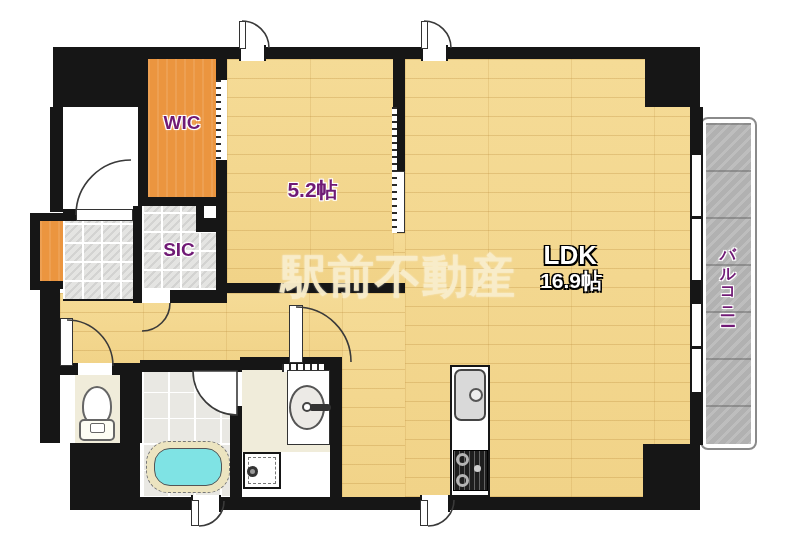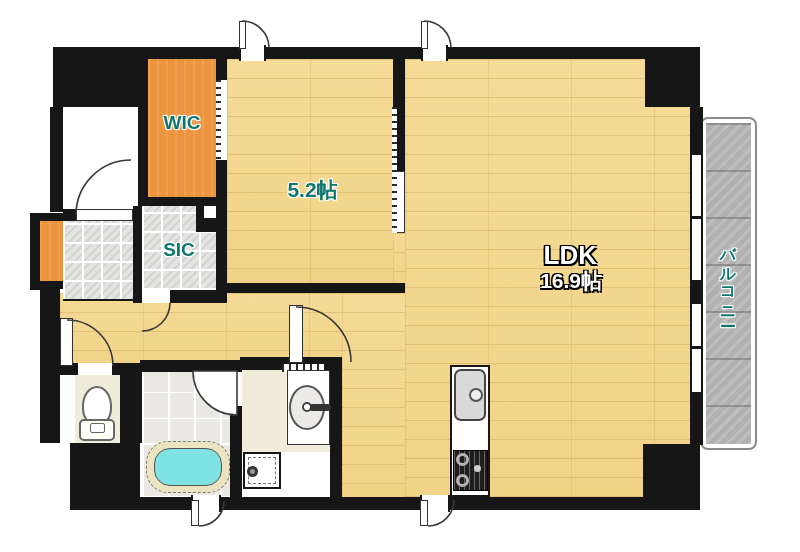--- a/index.html
+++ b/index.html
@@ -25,21 +25,21 @@
     repeating-linear-gradient(90deg,#ffffff 0 1.5px, rgba(0,0,0,0) 1.5px 26px),
     #e9e8e3;}
   .whitefloor{background:#ffffff;}
   .leaf{background:#fff;border:1.5px solid #333;}
   .sill-h{background:#fff;border-left:2px solid #161616;border-right:2px solid #161616;}
   .sill-v{background:#fff;border-top:2px solid #161616;border-bottom:2px solid #161616;}
   .window{background:#fff;border-left:2px solid #161616;border-right:2px solid #161616;}
   .tick{background:#161616;}
   .ladder-v{background:repeating-linear-gradient(180deg,#2a2a2a 0 2px,#ffffff 2px 7px);}
   .ladder-h{background:repeating-linear-gradient(90deg,#2a2a2a 0 2px,#ffffff 2px 7px);}
-  .label{color:#0f766e;font-weight:bold;text-align:center;
+  .label{color:#701a75;font-weight:bold;text-align:center;
     text-shadow:-1px -1px 0 #fff,1px -1px 0 #fff,-1px 1px 0 #fff,1px 1px 0 #fff,0 0 3px #fff;}
   .label-inverse{color:#ffffff;font-weight:bold;text-align:right;
     text-shadow:-1.5px -1.5px 0 #000,1.5px -1.5px 0 #000,-1.5px 1.5px 0 #000,1.5px 1.5px 0 #000;}
   .watermark{color:rgba(248,236,200,.93);font-weight:bold;font-size:46px;letter-spacing:1px;
     text-shadow:0 0 2px rgba(255,255,255,.65);white-space:nowrap;}
   .vtext{writing-mode:vertical-rl;}
   svg.arcs{left:0;top:0;pointer-events:none;}
 </style>
 </head>
 <body>
@@ -149,20 +149,21 @@
   <div style="left:243px;top:452px;width:38px;height:37px;background:#fff;border:2px solid #161616;outline:1.5px dashed #777;outline-offset:-6px;"></div>
   <div style="left:247px;top:466px;width:11px;height:11px;background:#333;border-radius:50%;"></div>
   <div style="left:250px;top:469px;width:5px;height:5px;background:#999;border-radius:50%;"></div>
 
   <div class="label" style="left:148px;top:112px;width:68px;font-size:19px;">WIC</div>
   <div class="label" style="left:142px;top:239px;width:74px;font-size:19px;">SIC</div>
   <div class="label" style="left:265px;top:176px;width:95px;font-size:21px;">5.2帖</div>
   <div class="label-inverse" style="left:505px;top:240px;width:92px;font-size:26px;">LDK</div>
   <div class="label-inverse" style="left:500px;top:267px;width:102px;font-size:21px;">16.9帖</div>
   <div class="label vtext" style="left:717px;top:212px;height:130px;font-size:16px;letter-spacing:2px;">バルコニー</div>
+  <div class="watermark" style="left:281px;top:246px;">駅前不動産</div>
 
   <svg class="arcs" width="800" height="552" viewBox="0 0 800 552">
     <path d="M 242,21 A 27 27 0 0 1 269,48" fill="none" stroke="#3a3a3a" stroke-width="1.6"></path>
     <path d="M 424,21 A 27 27 0 0 1 451,48" fill="none" stroke="#3a3a3a" stroke-width="1.6"></path>
     <path d="M 199,526 A 25 25 0 0 0 224,501" fill="none" stroke="#3a3a3a" stroke-width="1.6"></path>
     <path d="M 428,526 A 26 26 0 0 0 454,500" fill="none" stroke="#3a3a3a" stroke-width="1.6"></path>
     <path d="M 76,215 A 55 55 0 0 1 131,160" fill="none" stroke="#3a3a3a" stroke-width="1.6"></path>
     <path d="M 170,303 A 28 28 0 0 1 142,331" fill="none" stroke="#3a3a3a" stroke-width="1.6"></path>
     <path d="M 67,320 A 46 46 0 0 1 113,366" fill="none" stroke="#3a3a3a" stroke-width="1.6"></path>
     <path d="M 296,307 A 55 55 0 0 1 351,362" fill="none" stroke="#3a3a3a" stroke-width="1.6"></path>

